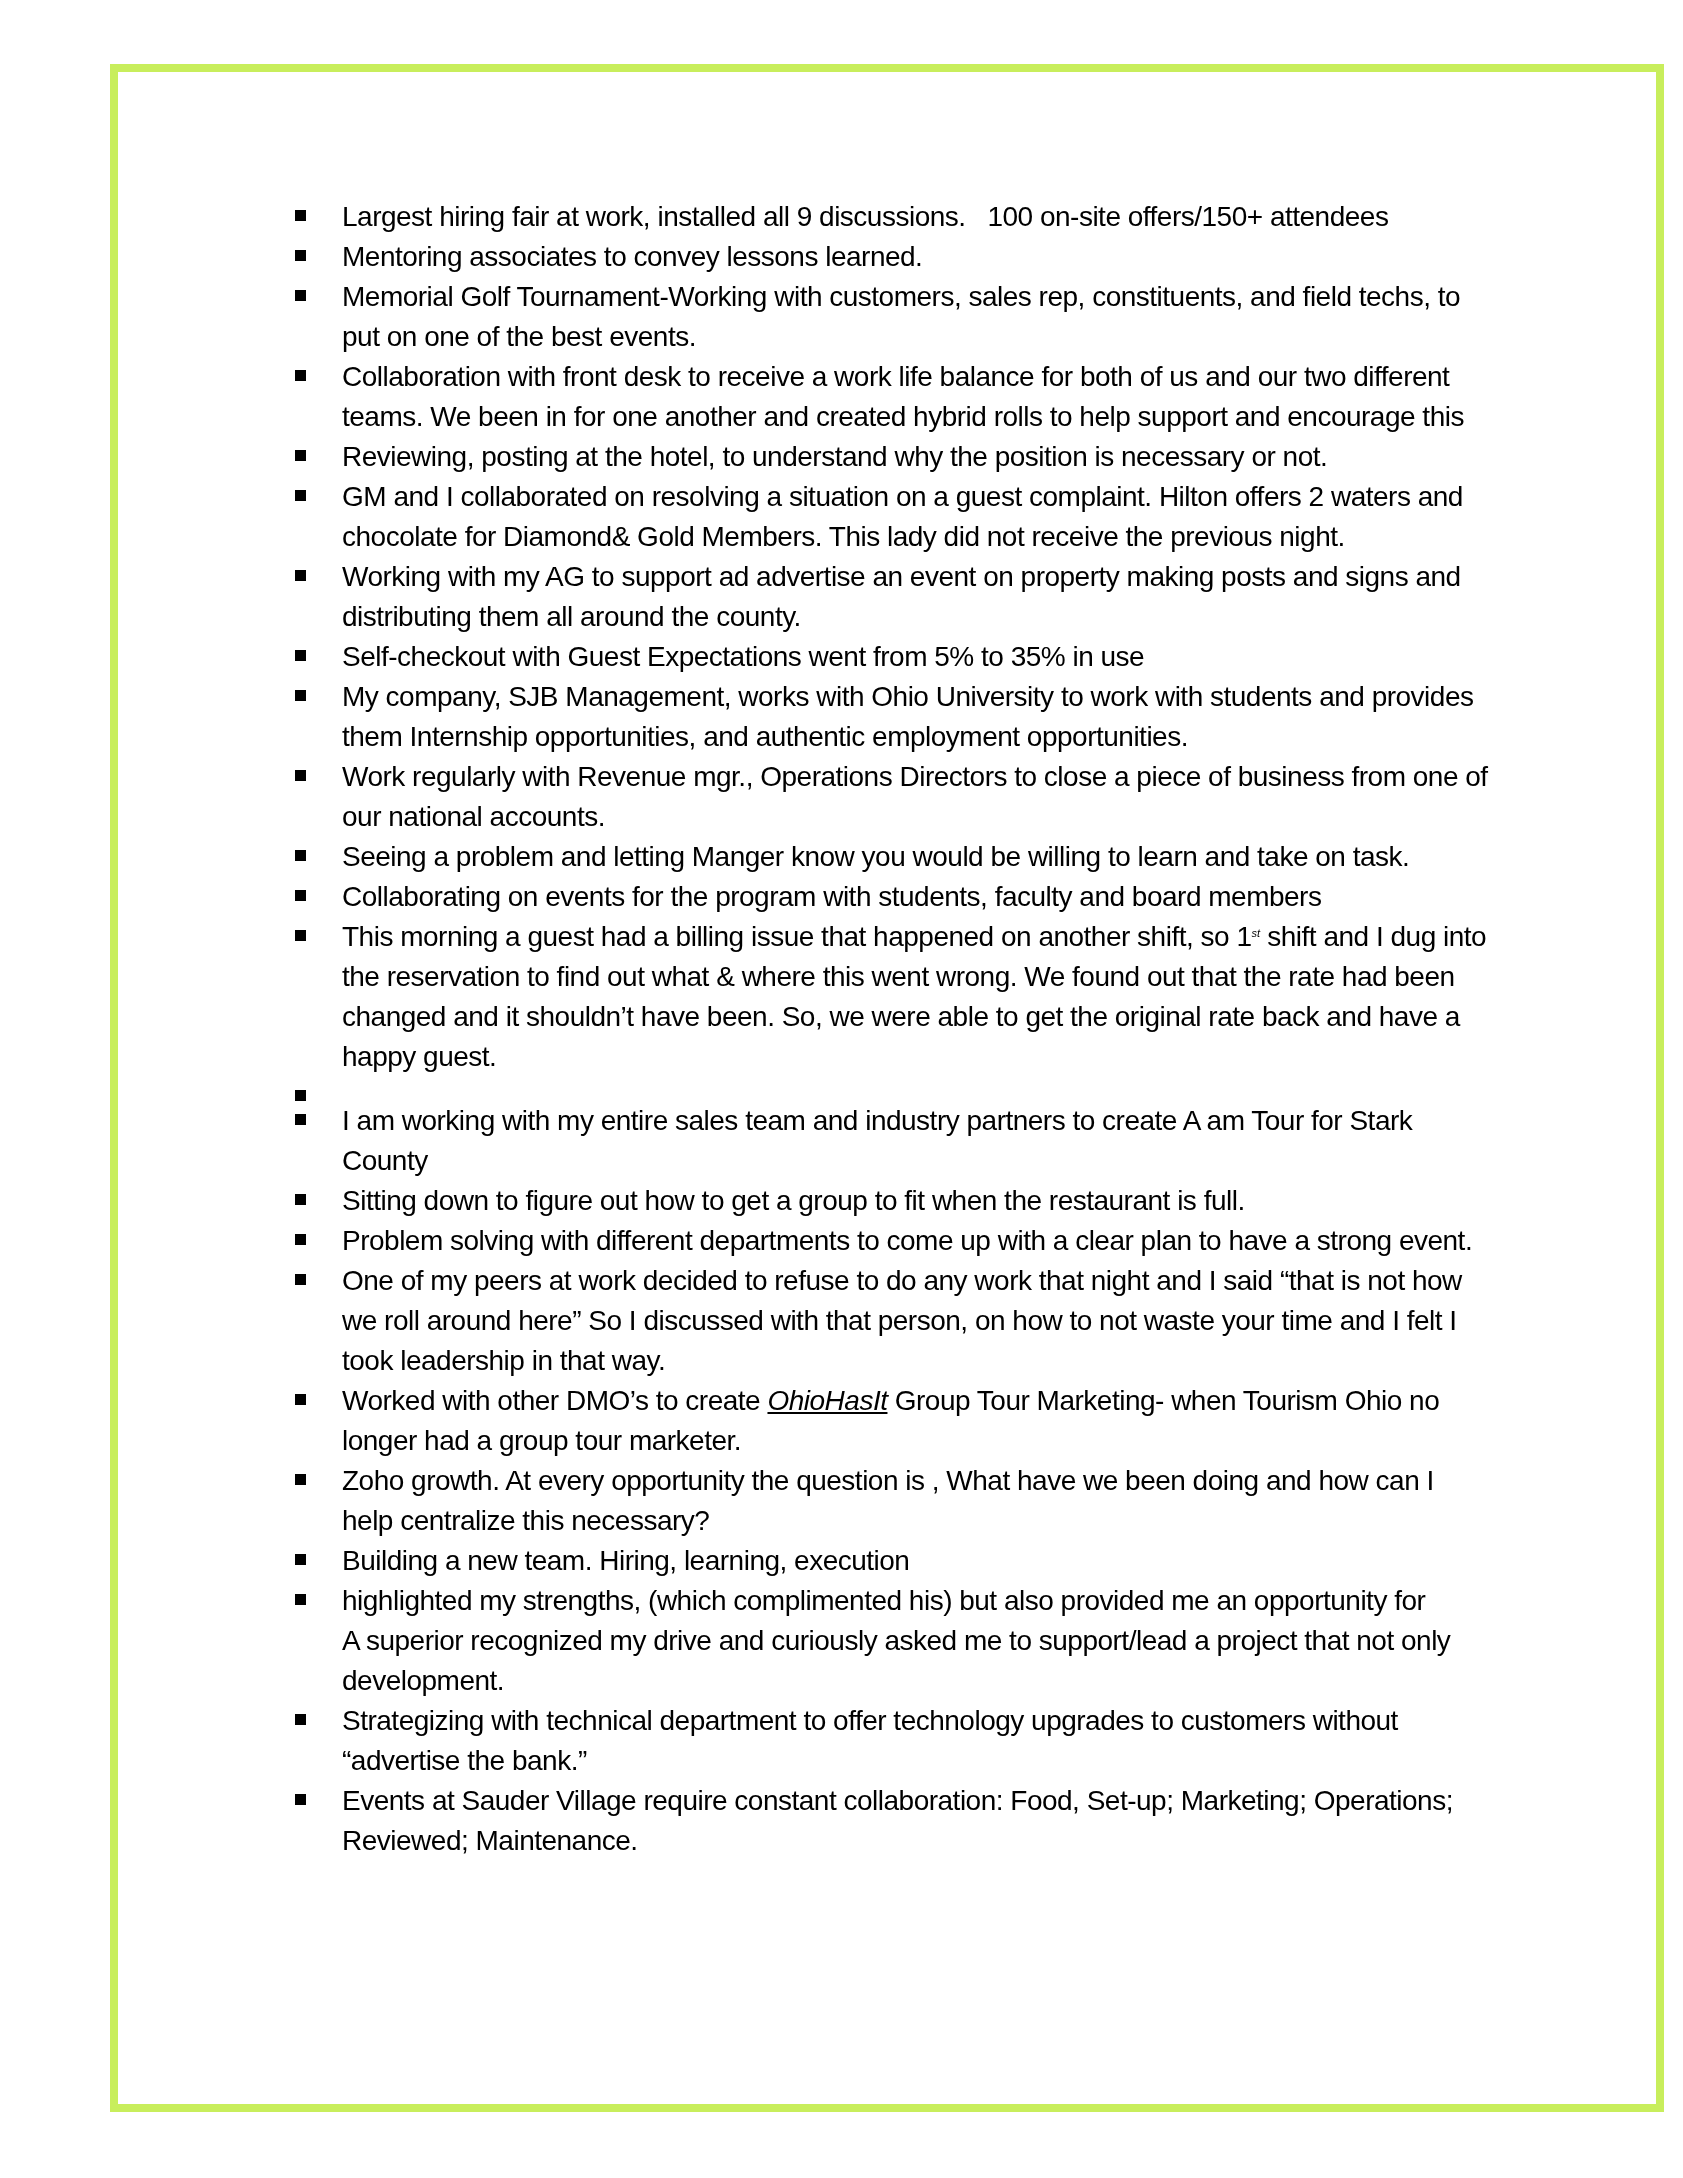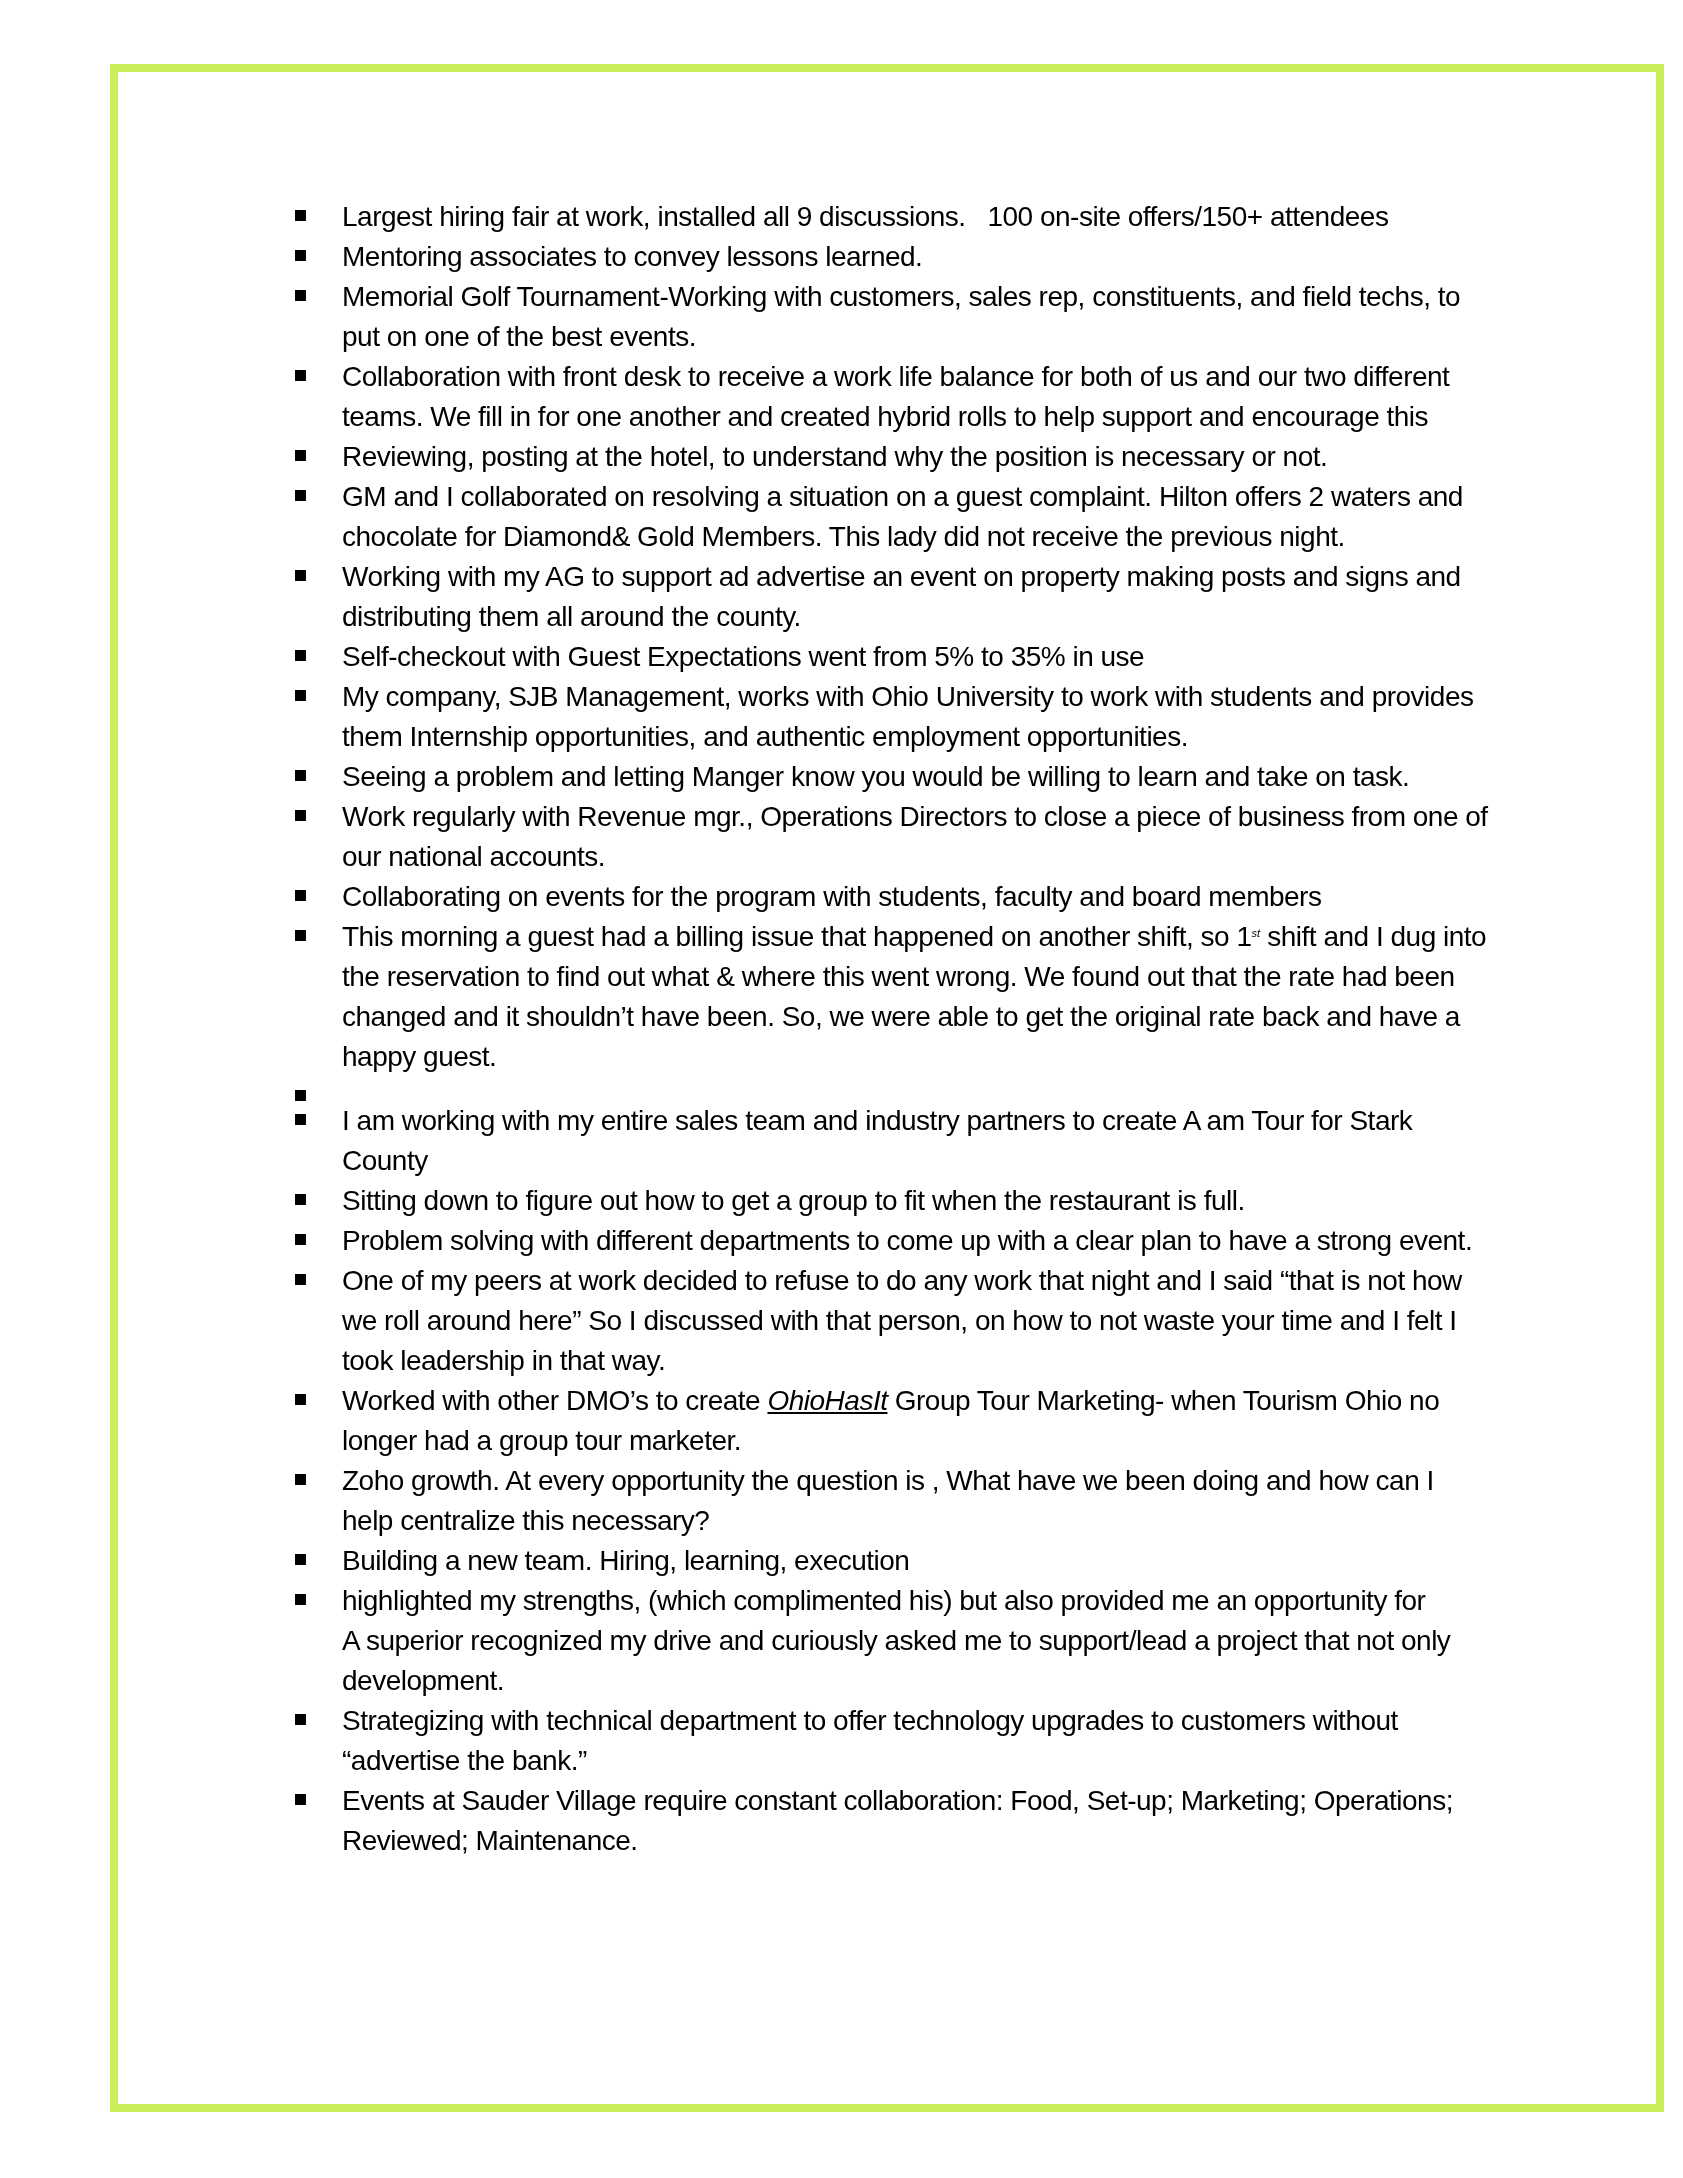--- a/index.html
+++ b/index.html
@@ -75,21 +75,21 @@
       <div class="item">
         <div class="bullet-cell">
           <span class="bullet" style="background: rgb(0, 0, 0);"></span>
         </div>
         <div class="text"><div class="line">Memorial Golf Tournament-Working with customers, sales rep, constituents, and field techs, to</div><div class="line">put on one of the best events.</div></div>
       </div>
       <div class="item">
         <div class="bullet-cell">
           <span class="bullet" style="background: rgb(0, 0, 0);"></span>
         </div>
-        <div class="text"><div class="line">Collaboration with front desk to receive a work life balance for both of us and our two different</div><div class="line">teams. We fill in for one another and created hybrid rolls to help support and encourage this</div></div>
+        <div class="text"><div class="line">Collaboration with front desk to receive a work life balance for both of us and our two different</div><div class="line">teams. We been in for one another and created hybrid rolls to help support and encourage this</div></div>
       </div>
       <div class="item">
         <div class="bullet-cell">
           <span class="bullet" style="background: rgb(0, 0, 0);"></span>
         </div>
         <div class="text"><div class="line">Reviewing, posting at the hotel, to understand why the position is necessary or not.</div></div>
       </div>
       <div class="item">
         <div class="bullet-cell">
           <span class="bullet" style="background: rgb(0, 0, 0);"></span>
@@ -111,27 +111,27 @@
       <div class="item">
         <div class="bullet-cell">
           <span class="bullet" style="background: rgb(0, 0, 0);"></span>
         </div>
         <div class="text"><div class="line">My company, SJB Management, works with Ohio University to work with students and provides</div><div class="line">them Internship opportunities, and authentic employment opportunities.</div></div>
       </div>
       <div class="item">
         <div class="bullet-cell">
           <span class="bullet" style="background: rgb(0, 0, 0);"></span>
         </div>
+        <div class="text"><div class="line">Work regularly with Revenue mgr., Operations Directors to close a piece of business from one of</div><div class="line">our national accounts.</div></div>
+      </div>
+      <div class="item">
+        <div class="bullet-cell">
+          <span class="bullet" style="background: rgb(0, 0, 0);"></span>
+        </div>
         <div class="text"><div class="line">Seeing a problem and letting Manger know you would be willing to learn and take on task.</div></div>
-      </div>
-      <div class="item">
-        <div class="bullet-cell">
-          <span class="bullet" style="background: rgb(0, 0, 0);"></span>
-        </div>
-        <div class="text"><div class="line">Work regularly with Revenue mgr., Operations Directors to close a piece of business from one of</div><div class="line">our national accounts.</div></div>
       </div>
       <div class="item">
         <div class="bullet-cell">
           <span class="bullet" style="background: rgb(0, 0, 0);"></span>
         </div>
         <div class="text"><div class="line">Collaborating on events for the program with students, faculty and board members</div></div>
       </div>
       <div class="item">
         <div class="bullet-cell">
           <span class="bullet" style="background: rgb(0, 0, 0);"></span>

